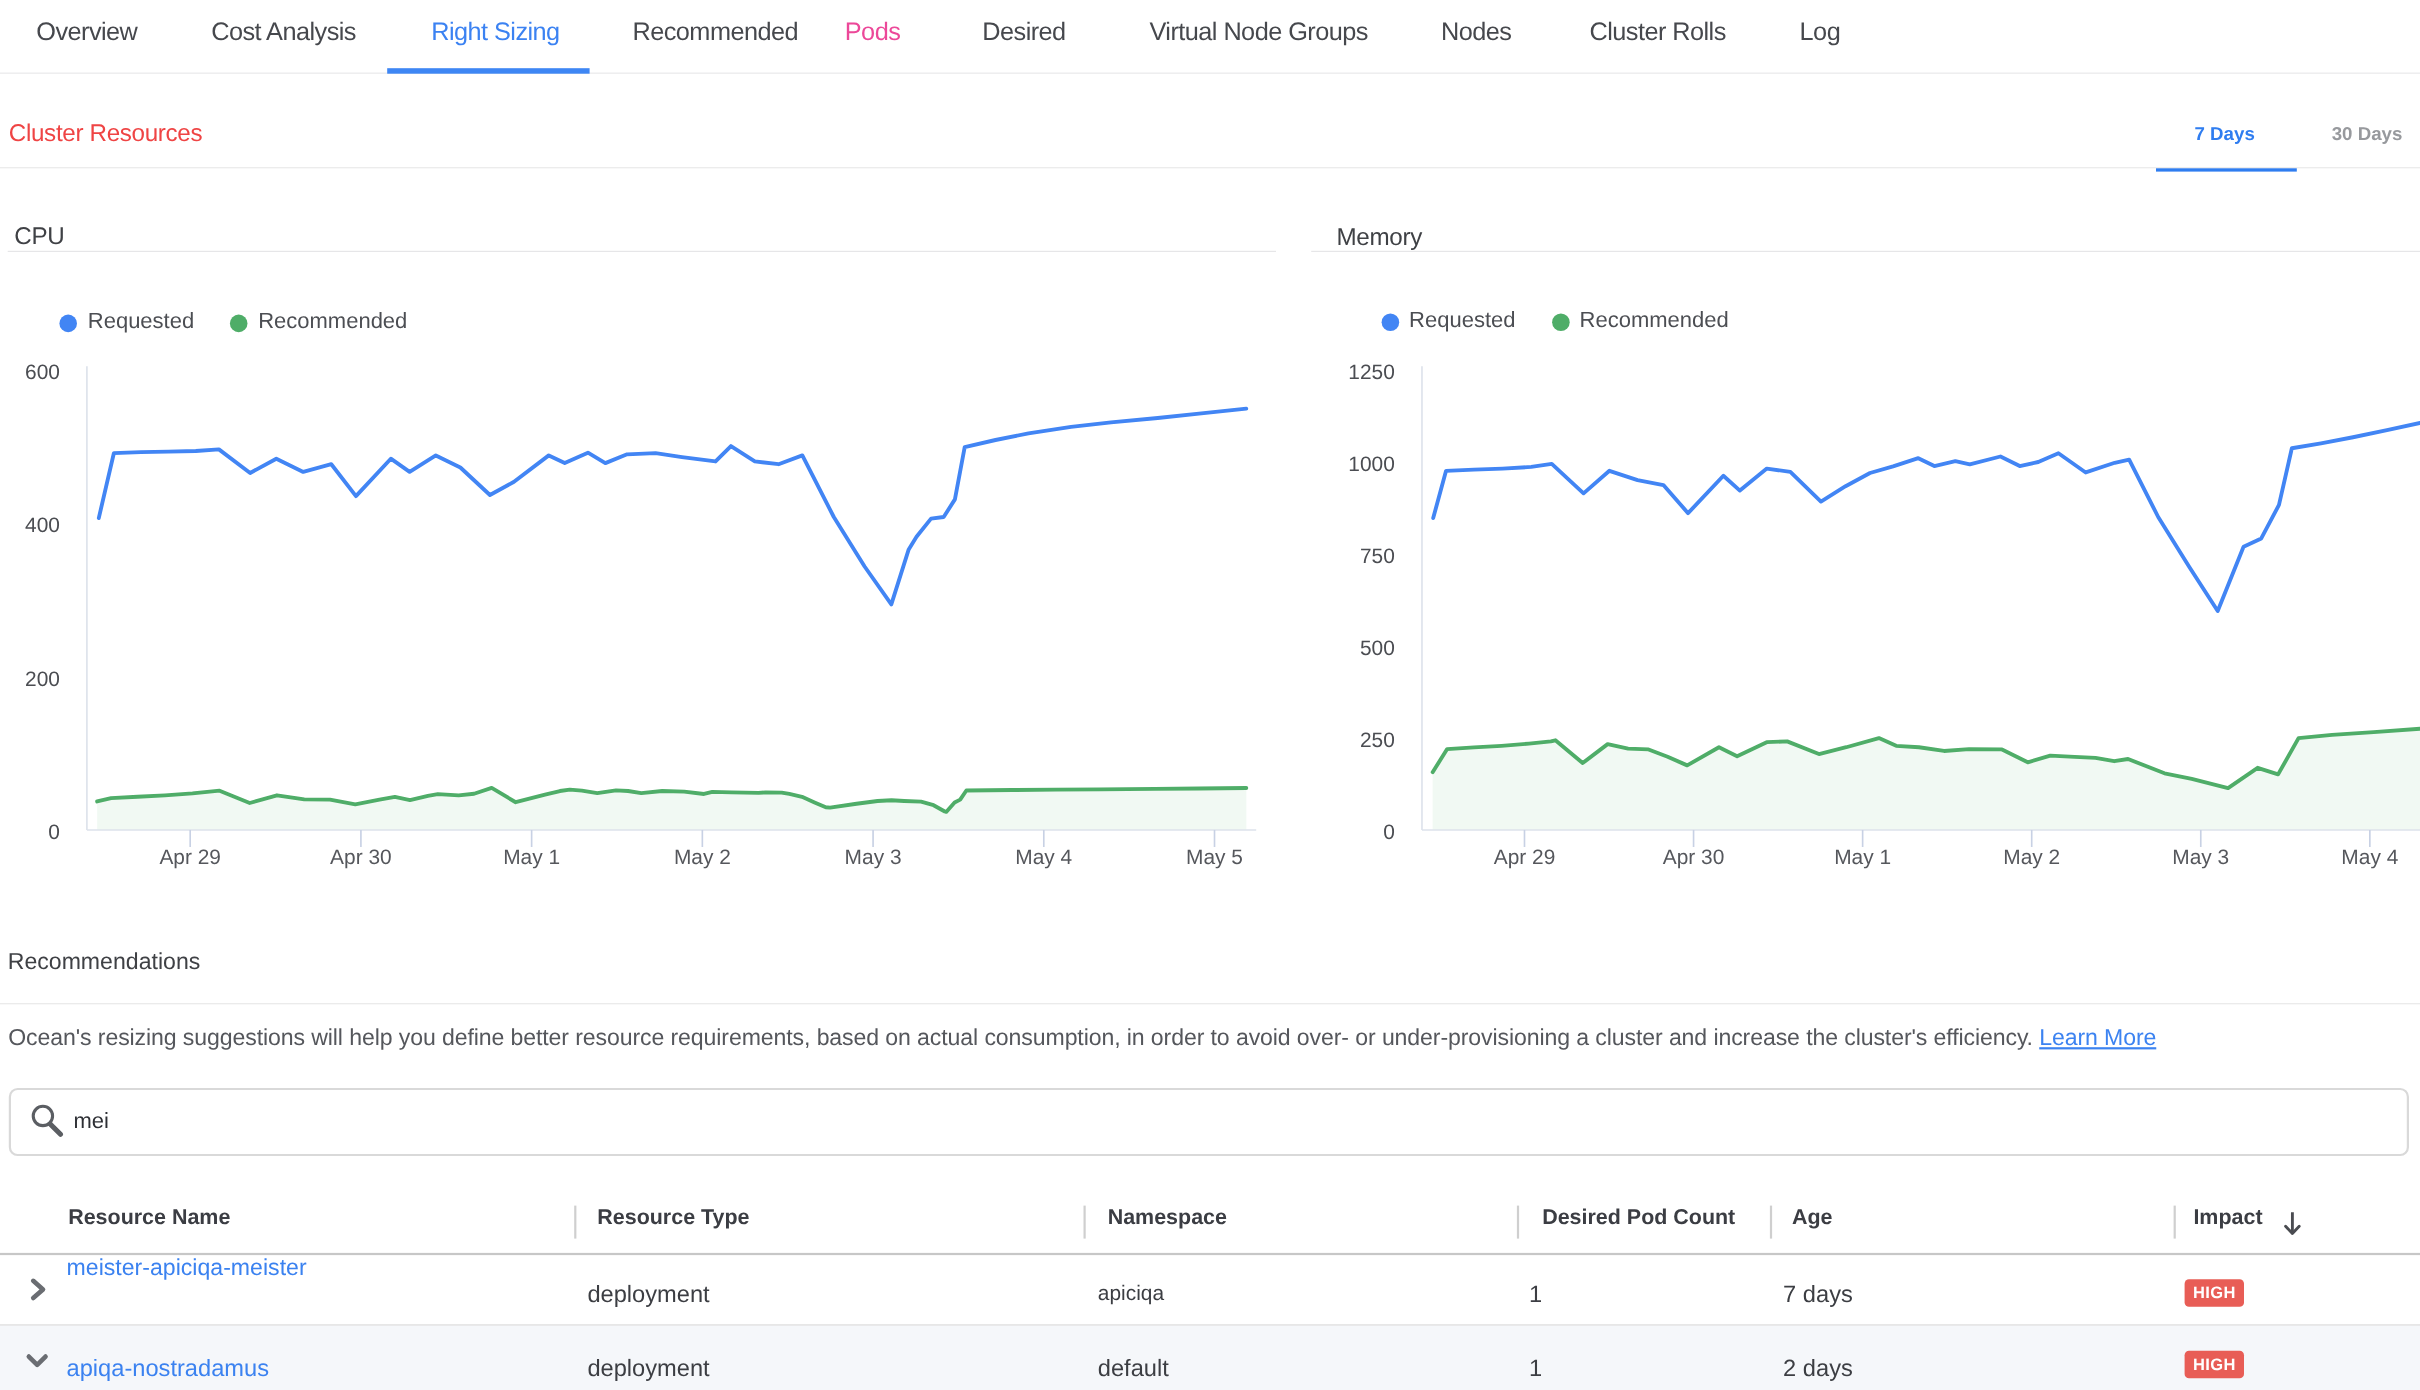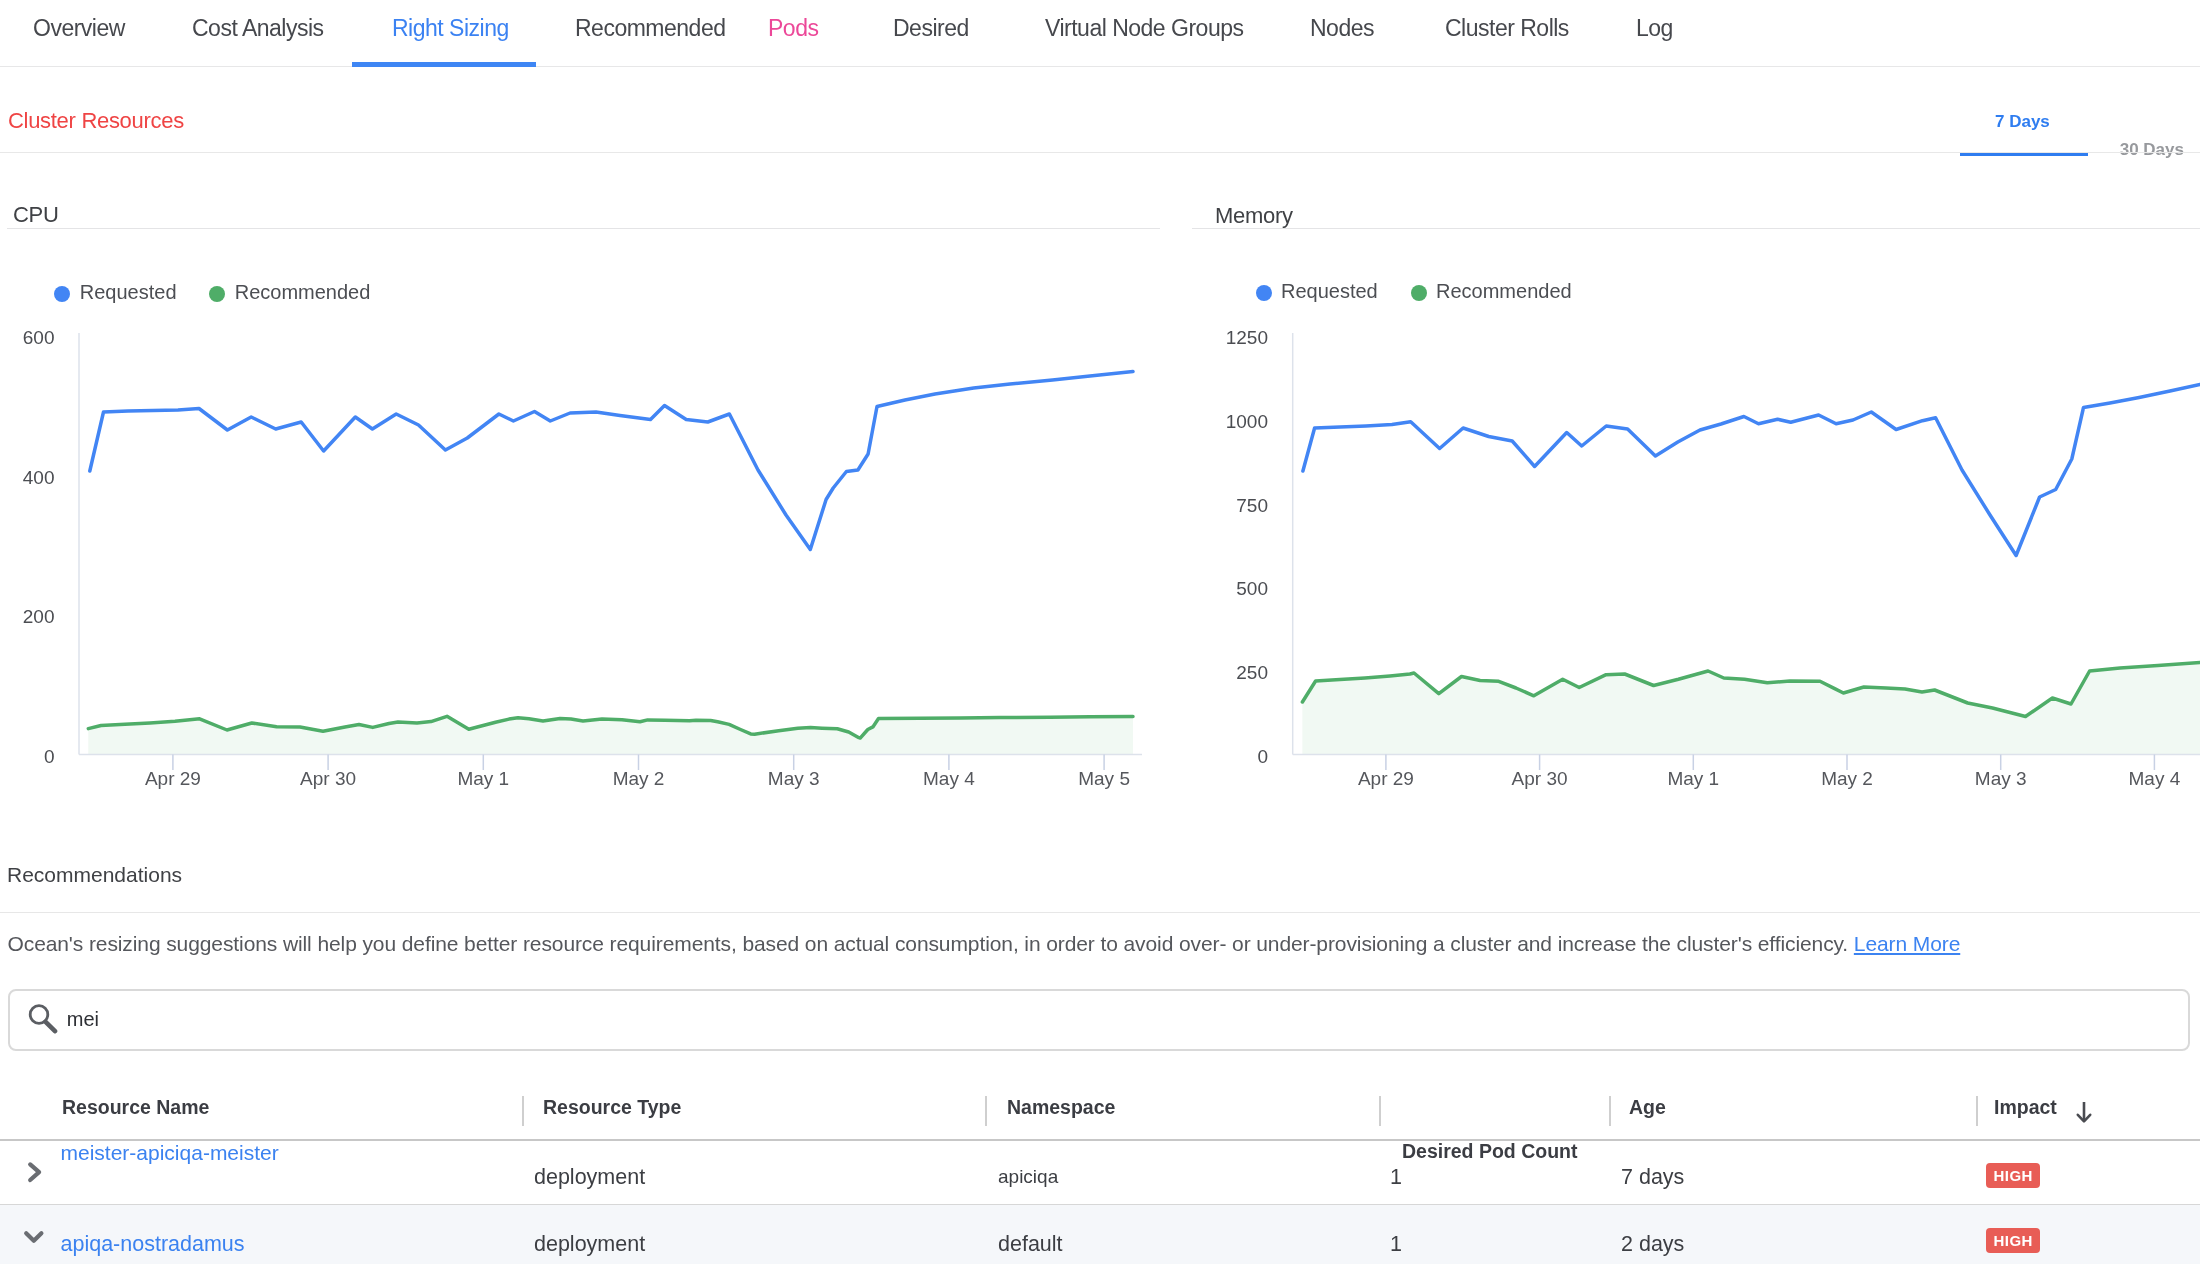--- a/index.html
+++ b/index.html
@@ -13,21 +13,21 @@
 <div style="position:absolute;left:768px;top:17.3px;font-size:23px;font-weight:400;color:#ec4899;line-height:1;white-space:nowrap;letter-spacing:-0.5px;">Pods</div>
 <div style="position:absolute;left:893px;top:17.3px;font-size:23px;font-weight:400;color:#46484d;line-height:1;white-space:nowrap;letter-spacing:-0.5px;">Desired</div>
 <div style="position:absolute;left:1045px;top:17.3px;font-size:23px;font-weight:400;color:#46484d;line-height:1;white-space:nowrap;letter-spacing:-0.5px;">Virtual Node Groups</div>
 <div style="position:absolute;left:1310px;top:17.3px;font-size:23px;font-weight:400;color:#46484d;line-height:1;white-space:nowrap;letter-spacing:-0.5px;">Nodes</div>
 <div style="position:absolute;left:1445px;top:17.3px;font-size:23px;font-weight:400;color:#46484d;line-height:1;white-space:nowrap;letter-spacing:-0.5px;">Cluster Rolls</div>
 <div style="position:absolute;left:1636px;top:17.3px;font-size:23px;font-weight:400;color:#46484d;line-height:1;white-space:nowrap;letter-spacing:-0.5px;">Log</div>
 <div style="position:absolute;left:0px;top:66px;width:2200px;height:1.4px;background:#e7e7e8"></div>
 <div style="position:absolute;left:352px;top:62px;width:184px;height:5px;background:#3e86f4"></div>
 <div style="position:absolute;left:8px;top:109.6px;font-size:22px;font-weight:400;color:#ef4444;line-height:1;white-space:nowrap;letter-spacing:-0.3px;">Cluster Resources</div>
 <div style="position:absolute;left:1995px;top:113.0px;font-size:17px;font-weight:700;color:#2f7df0;line-height:1;white-space:nowrap;">7 Days</div>
-<div style="position:absolute;left:2119.7px;top:113.0px;font-size:17px;font-weight:700;color:#97999d;line-height:1;white-space:nowrap;margin-top:28px;">30 Days</div>
+<div style="position:absolute;left:2119.7px;top:113.0px;font-size:17px;font-weight:700;color:#97999d;line-height:1;white-space:nowrap;">30 Days</div>
 <div style="position:absolute;left:0px;top:151.8px;width:2200px;height:1.3px;background:#e8e8e8"></div>
 <div style="position:absolute;left:1960px;top:152.6px;width:128px;height:3.8px;background:#2f7df0"></div>
 <div style="position:absolute;left:13px;top:203.9px;font-size:22px;font-weight:400;color:#3f4145;line-height:1;white-space:nowrap;letter-spacing:-0.3px;">CPU</div>
 <div style="position:absolute;left:7px;top:228px;width:1153px;height:1.3px;background:#e4e4e6"></div>
 <div style="position:absolute;left:1215px;top:204.8px;font-size:22px;font-weight:400;color:#3f4145;line-height:1;white-space:nowrap;letter-spacing:-0.3px;">Memory</div>
 <div style="position:absolute;left:1192px;top:228px;width:1008px;height:1.3px;background:#e4e4e6"></div>
 <div style="position:absolute;left:54px;top:286px;width:16px;height:16px;border-radius:50%;background:#4285f4"></div>
 <div style="position:absolute;left:79.8px;top:282.4px;font-size:20px;font-weight:400;color:#4c4e53;line-height:1;white-space:nowrap;">Requested</div>
 <div style="position:absolute;left:209px;top:286px;width:16px;height:16px;border-radius:50%;background:#4fad68"></div>
 <div style="position:absolute;left:234.7px;top:282.4px;font-size:20px;font-weight:400;color:#4c4e53;line-height:1;white-space:nowrap;">Recommended</div>
@@ -90,21 +90,21 @@
 <div style="position:absolute;left:7.5px;top:932.9px;font-size:21px;font-weight:400;color:#55575c;line-height:1;white-space:nowrap;letter-spacing:-0.1px;">Ocean's resizing suggestions will help you define better resource requirements, based on actual consumption, in order to avoid over- or under-provisioning a cluster and increase the cluster's efficiency. <span style="color:#3c83f1;text-decoration:underline">Learn More</span></div>
 <div style="position:absolute;left:8px;top:989px;width:2182px;height:62px;border:2px solid #d9d9d9;border-radius:8px;background:#fff"></div>
 <svg style="position:absolute;left:28px;top:1003px" width="30" height="31">
 <circle cx="11" cy="11.5" r="8.8" fill="none" stroke="#5b5e63" stroke-width="2.8"></circle>
 <line x1="17.6" y1="18.8" x2="27" y2="28.2" stroke="#5b5e63" stroke-width="4.6" stroke-linecap="round"></line>
 </svg>
 <div style="position:absolute;left:66.8px;top:1009.4px;font-size:20px;font-weight:400;color:#2d2f34;line-height:1;white-space:nowrap;">mei</div>
 <div style="position:absolute;left:62px;top:1097.7px;font-size:19.5px;font-weight:700;color:#3b3d43;line-height:1;white-space:nowrap;">Resource Name</div>
 <div style="position:absolute;left:543px;top:1097.7px;font-size:19.5px;font-weight:700;color:#3b3d43;line-height:1;white-space:nowrap;">Resource Type</div>
 <div style="position:absolute;left:1007px;top:1097.7px;font-size:19.5px;font-weight:700;color:#3b3d43;line-height:1;white-space:nowrap;">Namespace</div>
-<div style="position:absolute;left:1402px;top:1097.7px;font-size:19.5px;font-weight:700;color:#3b3d43;line-height:1;white-space:nowrap;margin-top:44px;">Desired Pod Count</div>
+<div style="position:absolute;left:1402px;top:1097.7px;font-size:19.5px;font-weight:700;color:#3b3d43;line-height:1;white-space:nowrap;">Desired Pod Count</div>
 <div style="position:absolute;left:1629px;top:1097.7px;font-size:19.5px;font-weight:700;color:#3b3d43;line-height:1;white-space:nowrap;">Age</div>
 <div style="position:absolute;left:1994px;top:1097.7px;font-size:19.5px;font-weight:700;color:#3b3d43;line-height:1;white-space:nowrap;">Impact</div>
 <svg style="position:absolute;left:2073px;top:1100px" width="22" height="24">
 <line x1="11" y1="2" x2="11" y2="21" stroke="#4a4c51" stroke-width="2.6"></line>
 <polyline points="4.8,14.8 11,21.3 17.2,14.8" fill="none" stroke="#4a4c51" stroke-width="2.6" stroke-linejoin="round" stroke-linecap="round"></polyline>
 </svg>
 <div style="position:absolute;left:521.5px;top:1096px;width:2px;height:30px;background:#cfcfcf"></div>
 <div style="position:absolute;left:985px;top:1096px;width:2px;height:30px;background:#cfcfcf"></div>
 <div style="position:absolute;left:1379px;top:1096px;width:2px;height:30px;background:#cfcfcf"></div>
 <div style="position:absolute;left:1609px;top:1096px;width:2px;height:30px;background:#cfcfcf"></div>

